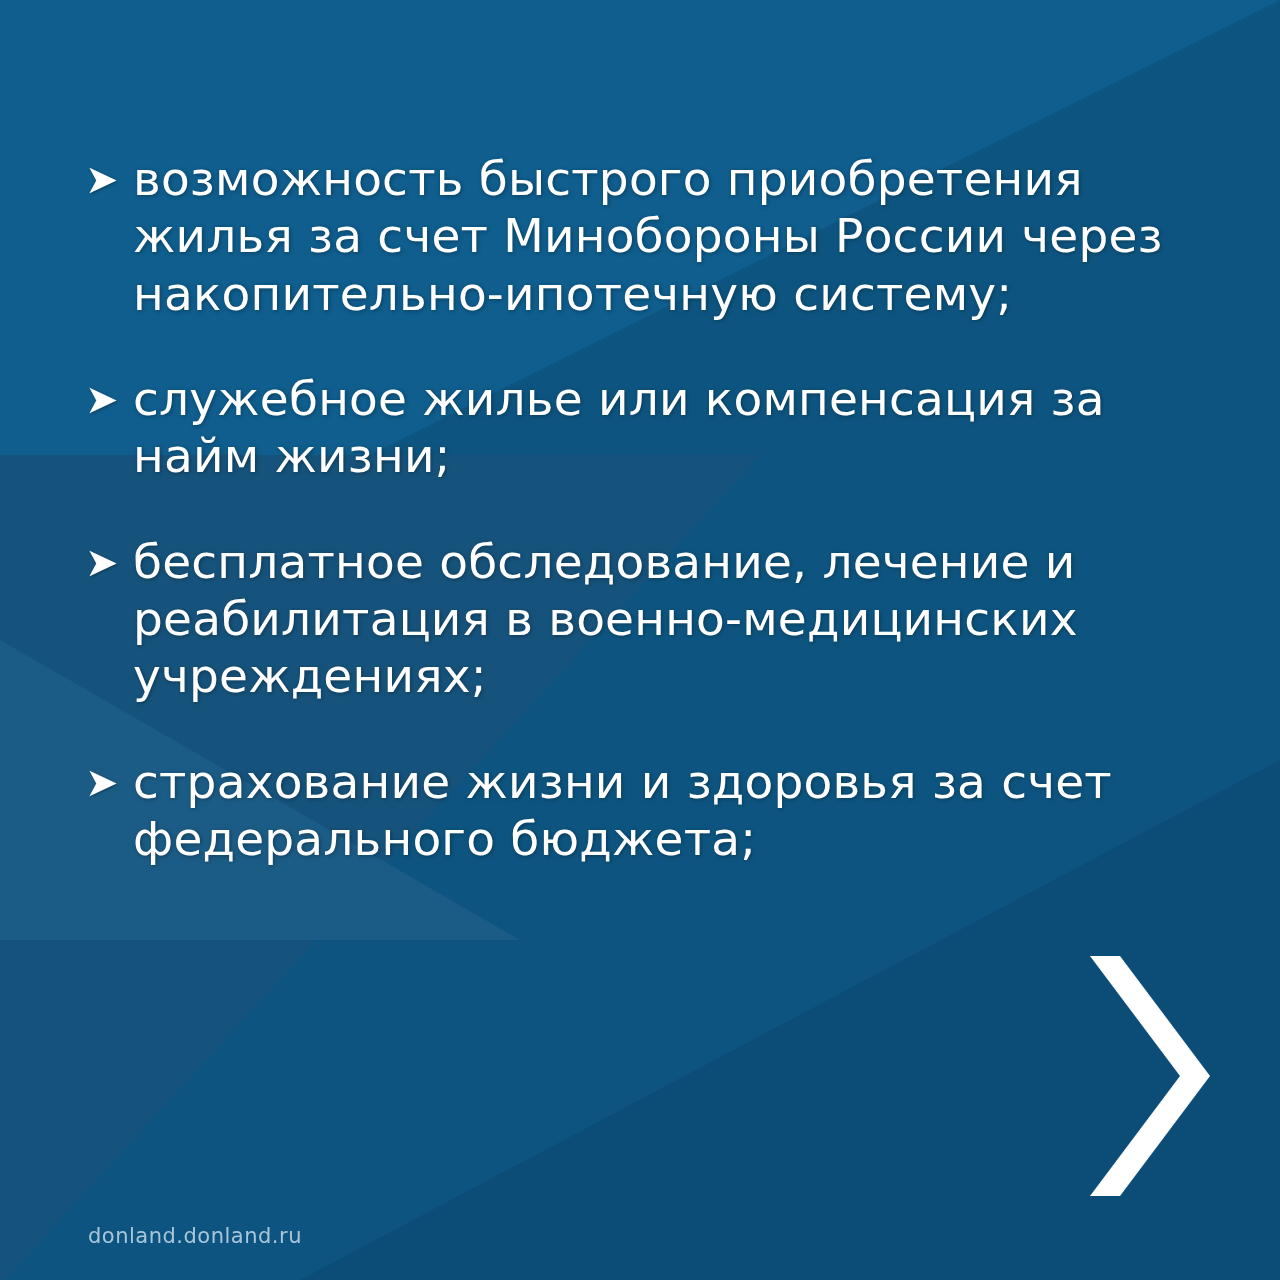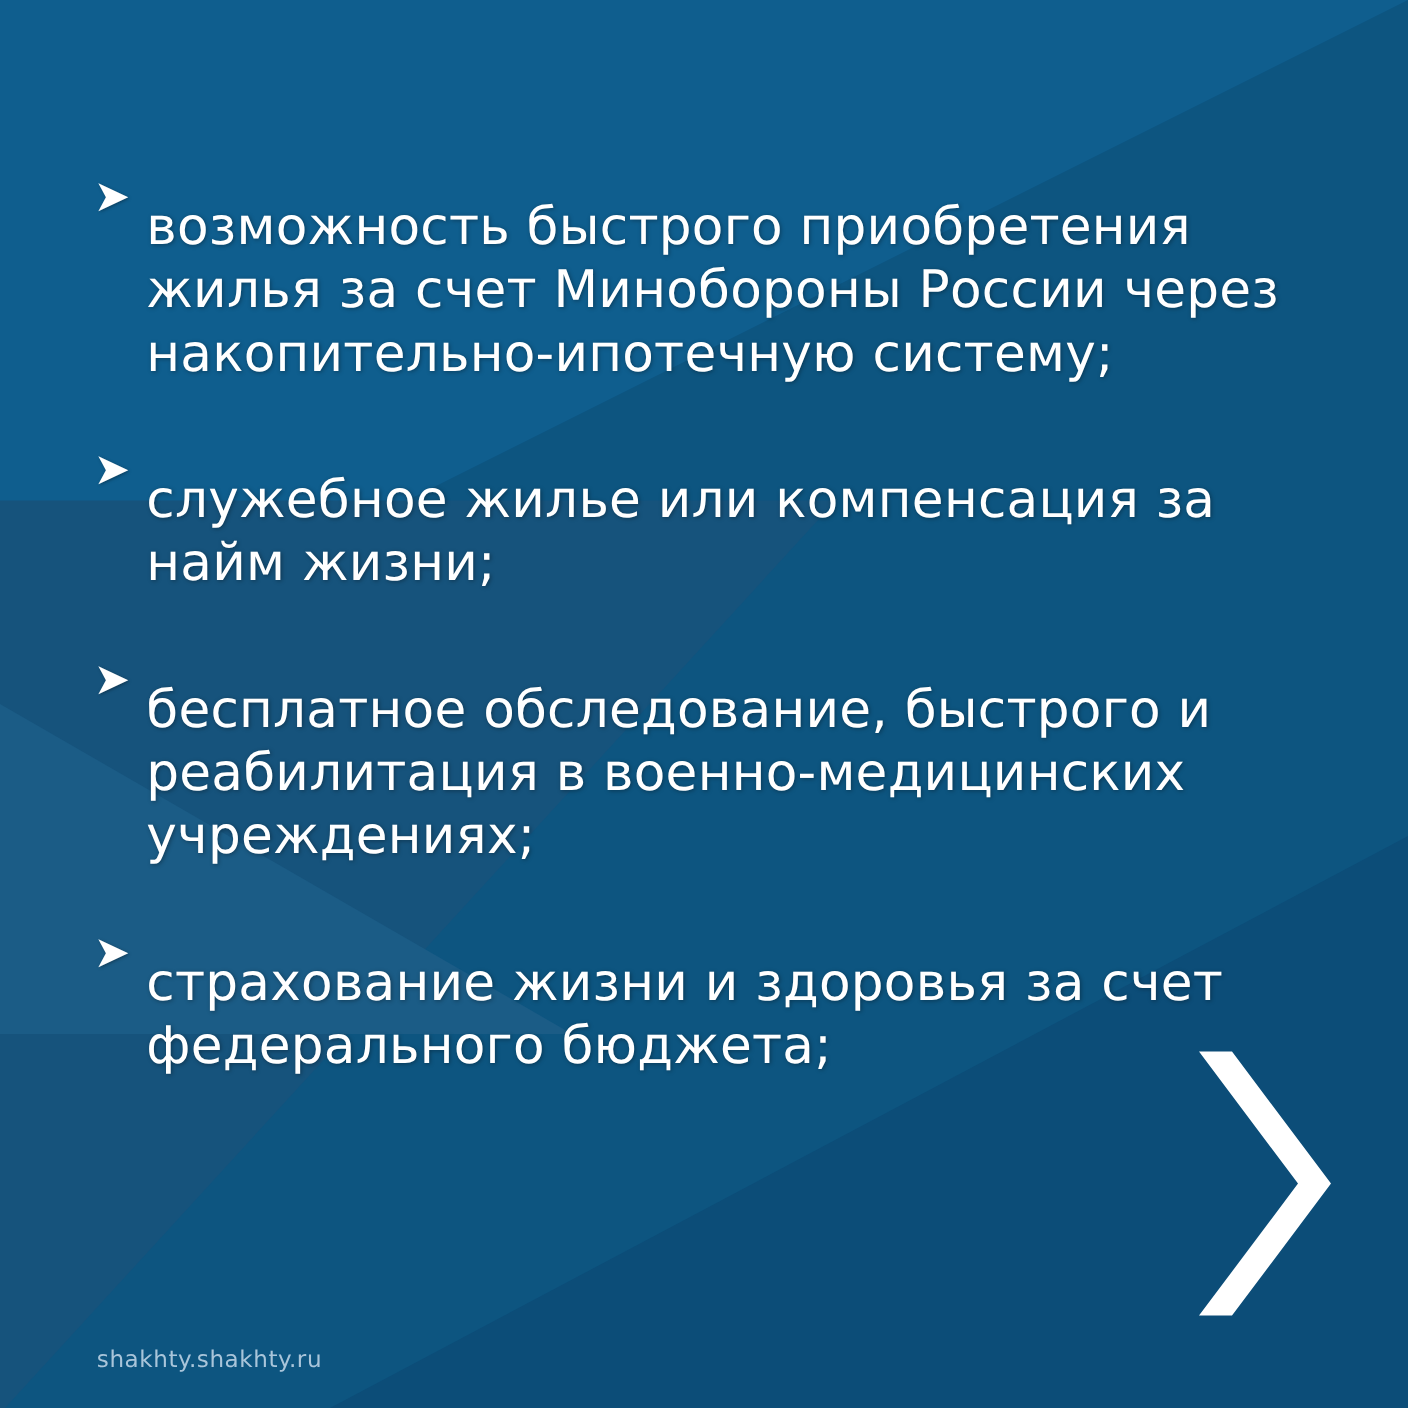--- a/index.html
+++ b/index.html
@@ -83,21 +83,20 @@
     box-sizing: border-box;
     text-shadow: 1px 1px 3px rgba(0,0,0,0.35);
   }
   .bullet-text {
     flex: 1 1 auto;
     color: #ffffff;
     font-size: 47px;
     line-height: 1.22;
     letter-spacing: 0.2px;
     text-shadow: 1px 1px 4px rgba(0,0,0,0.35);
-    margin-top: 28px;
   }
   .chevron {
     position: absolute;
     right: 60px;
     bottom: 75px;
     z-index: 6;
   }
   .footer {
     position: absolute;
     left: 88px;
@@ -123,30 +122,30 @@
       <li class="bullet-item">
         <span class="bullet-marker">➤</span>
         <span class="bullet-text">возможность быстрого приобретения жилья за счет Минобороны России через накопительно-ипотечную систему;</span>
       </li>
       <li class="bullet-item">
         <span class="bullet-marker">➤</span>
         <span class="bullet-text">служебное жилье или компенсация за найм жизни;</span>
       </li>
       <li class="bullet-item">
         <span class="bullet-marker">➤</span>
-        <span class="bullet-text">бесплатное обследование, быстрого и реабилитация в военно-медицинских учреждениях;</span>
+        <span class="bullet-text">бесплатное обследование, лечение и реабилитация в военно-медицинских учреждениях;</span>
       </li>
       <li class="bullet-item">
         <span class="bullet-marker">➤</span>
         <span class="bullet-text">страхование жизни и здоровья за счет федерального бюджета;</span>
       </li>
     </ul>
   </div>
 
   <div class="chevron">
     <svg width="140" height="250" viewBox="0 0 140 250" aria-hidden="true">
       <polygon points="10,5 40,5 130,125 40,245 10,245 100,125" fill="#ffffff"></polygon>
     </svg>
   </div>
 
-  <div class="footer">shakhty.shakhty.ru</div>
+  <div class="footer">donland.donland.ru</div>
 
 </div>
 
 </body></html>

